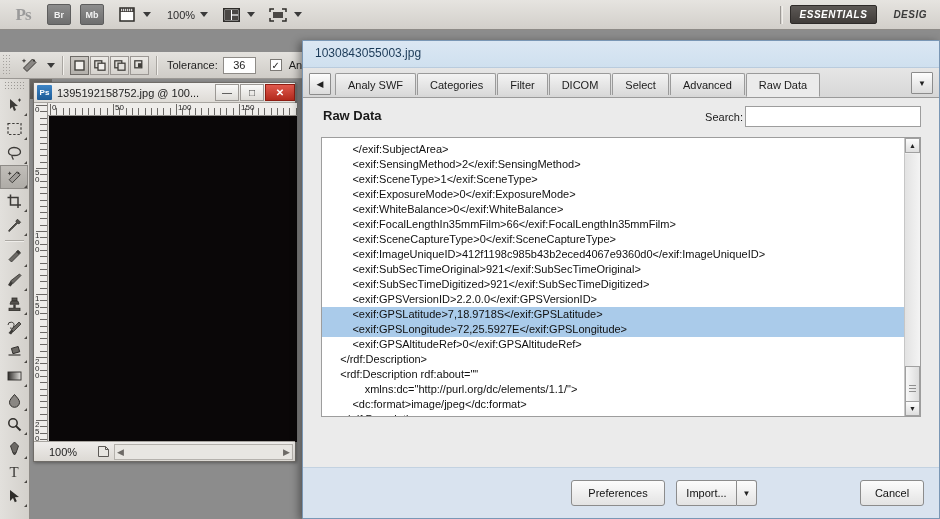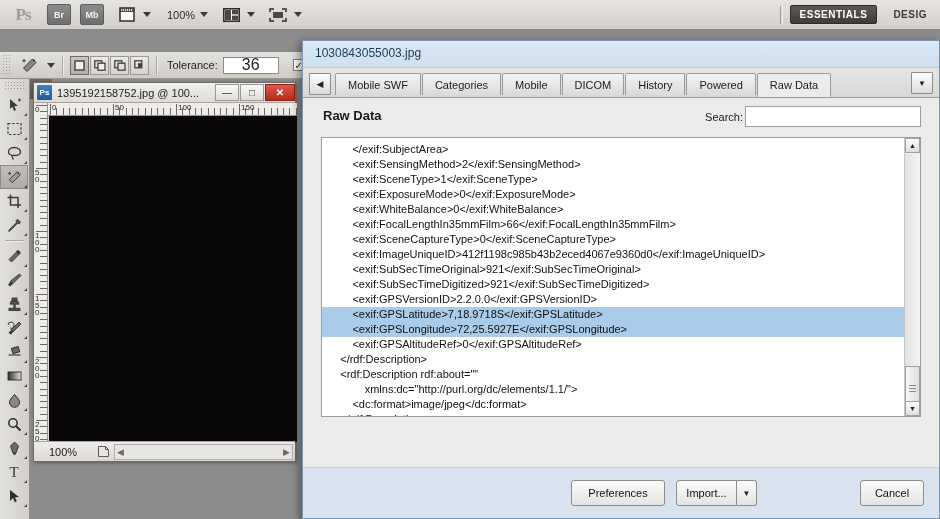--- a/index.html
+++ b/index.html
@@ -41,21 +41,21 @@
     height:22px; width:22px; margin-left:12px;
     display:flex; align-items:center; justify-content:center;
   }
   .caret { width:0;height:0;border-left:4px solid transparent;border-right:4px solid transparent;
            border-top:5px solid #3a3a3a; margin-left:5px; }
   .zoomlabel { margin-left:16px; font-size:11px; color:#2c2c2c; }
   .ws-sep { width:3px; height:18px; margin-left:16px;
             border-left:1px solid #9d9a96; border-right:1px solid #f0eeea; }
   .ws-btn {
     height:19px; padding:0 9px; margin-left:7px; display:flex; align-items:center;
-    font-size:10px; font-weight:bold; letter-spacing:.5px; color:#3b3b3b;
+    font-size:10px; font-weight:bold; letter-spacing:.5px; color:#3b3b3b;font-style:italic;
   }
   .ws-btn.active {
     background:linear-gradient(#5d5956,#403c39);
     color:#ffffff; border:1px solid #2e2b29; border-radius:2px;
   }
 
   
   .menu-bar {
     position:absolute; left:0; top:30px; width:940px; height:22px;
     background:linear-gradient(#e9e7e3,#dcd9d4);
@@ -77,22 +77,22 @@
   .tool-thumb { width:26px; height:22px; display:flex; align-items:center; justify-content:center; }
   .ob-sep { width:1px;height:19px;background:#a9a6a1;margin:0 7px;box-shadow:1px 0 0 #f2f0ec; }
   .selmode { display:flex; gap:1px; }
   .selmode div {
     width:19px;height:19px; background:linear-gradient(#eceae6,#d6d3ce);
     border:1px solid #9c9894; display:flex;align-items:center;justify-content:center;
   }
   .selmode div.on { background:linear-gradient(#c9c6c1,#b3b0ab); border-color:#6f6c68; }
   .ob-label { font-size:11px; color:#1f1f1f; margin:0 5px 0 3px; }
   .ob-input {
-    width:56px;height:17px;background:#fff;border:1px solid #8e8b87;
-    font-size:16px; color:#1f1f1f; display:flex;align-items:center;justify-content:center;
+    width:33px;height:17px;background:#fff;border:1px solid #8e8b87;
+    font-size:11px; color:#1f1f1f; display:flex;align-items:center;justify-content:center;
   }
   .cbox { width:12px;height:12px;background:#fff;border:1px solid #7c7975;
           display:flex;align-items:center;justify-content:center;font-size:10px;color:#1b1b1b;
           margin-right:4px; }
 
   
   .tool-panel {
     position:absolute; left:0; top:79px; width:30px; height:440px;
     background:linear-gradient(90deg,#e2e0dc,#d3d0cb);
     border-right:1px solid #8e8b87;
@@ -675,26 +675,26 @@
     </div>
   </div>
 
   <div id="dialog">
     <div class="dlg-titlebar">1030843055003.jpg</div>
 
     <div class="dlg-body">
 
       <div class="tabstrip">
         <div class="tab-nav">◀</div>
-        <div class="tab">Mobile SWF</div>
+        <div class="tab">Analy SWF</div>
         <div class="tab">Categories</div>
-        <div class="tab">Mobile</div>
+        <div class="tab">Filter</div>
         <div class="tab">DICOM</div>
-        <div class="tab">History</div>
-        <div class="tab">Powered</div>
+        <div class="tab">Select</div>
+        <div class="tab">Advanced</div>
         <div class="tab active">Raw Data</div>
         <div class="tab-more">▼</div>
       </div>
 
       <div class="dlg-content">
         <div class="rawdata-head">Raw Data</div>
         <div class="search-label">Search:</div>
         <div class="search-box">
           <input type="text" placeholder="" style="">
         </div>

